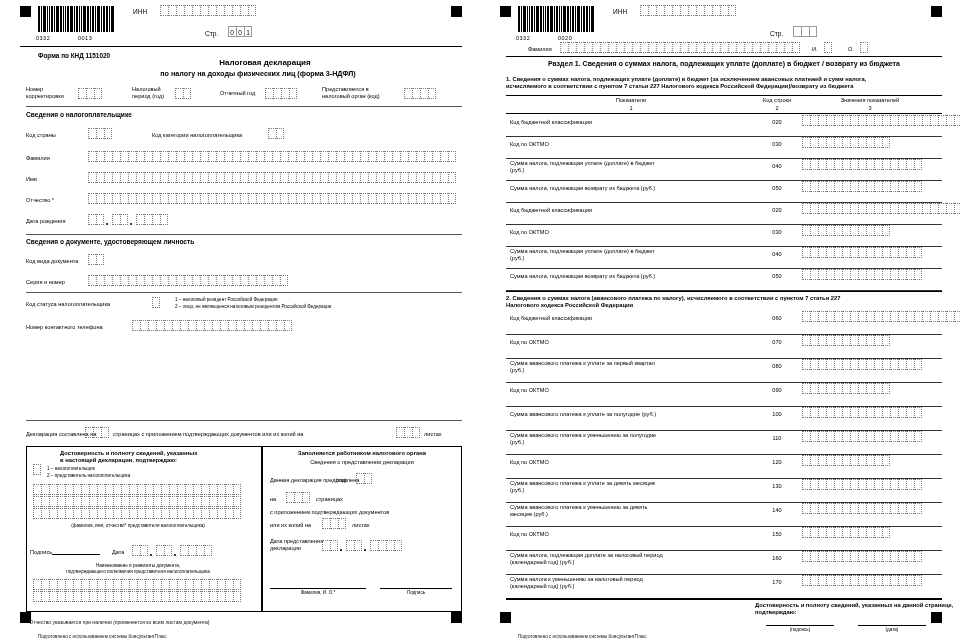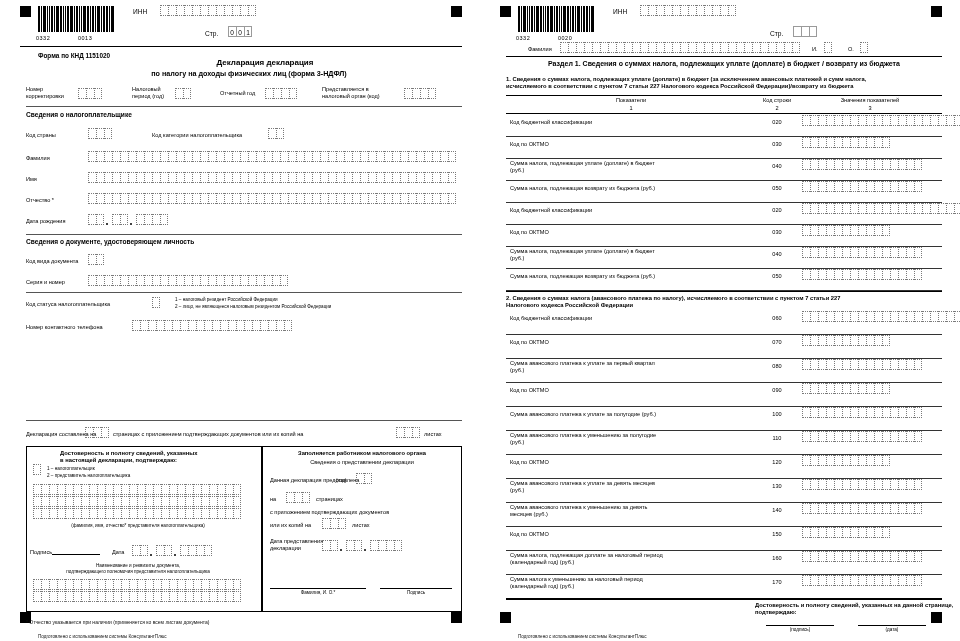--- a/index.html
+++ b/index.html
@@ -117,22 +117,22 @@
         <span></span>
         <span></span>
     </div>
     <div class="lbl c" style="left:228px;top:29px;width:8px;font-size:6.5px;">0</div>
     <div class="lbl c" style="left:236px;top:29px;width:8px;font-size:6.5px;">0</div>
     <div class="lbl c" style="left:244px;top:29px;width:8px;font-size:6.5px;">1</div>
 
     <div class="hline" style="left:20px;top:46px;width:442px;"></div>
 
     <div class="lbl b" style="left:38px;top:52px;font-size:6.4px;">Форма по КНД 1151020</div>
-    <div class="lbl b c" style="left:150px;top:58px;width:230px;font-size:8px;">Декларация декларация</div>
-    <div class="lbl b c" style="left:124px;top:69px;width:250px;font-size:7.2px;">по налогу на доходы физических лиц (форма 3-НДФЛ)</div>
+    <div class="lbl b c" style="left:150px;top:58px;width:230px;font-size:8px;">Налоговая декларация</div>
+    <div class="lbl b c" style="left:133px;top:69px;width:250px;font-size:7.2px;">по налогу на доходы физических лиц (форма 3-НДФЛ)</div>
 
     <div class="lbl" style="left:26px;top:86px;white-space:pre-line;">Номер
 корректировки</div>
     <div class="cells" style="left:78px;top:88px;">
         <span></span>
         <span></span>
         <span></span>
       </div>
 
     <div class="lbl" style="left:132px;top:86px;white-space:pre-line;">Налоговый

